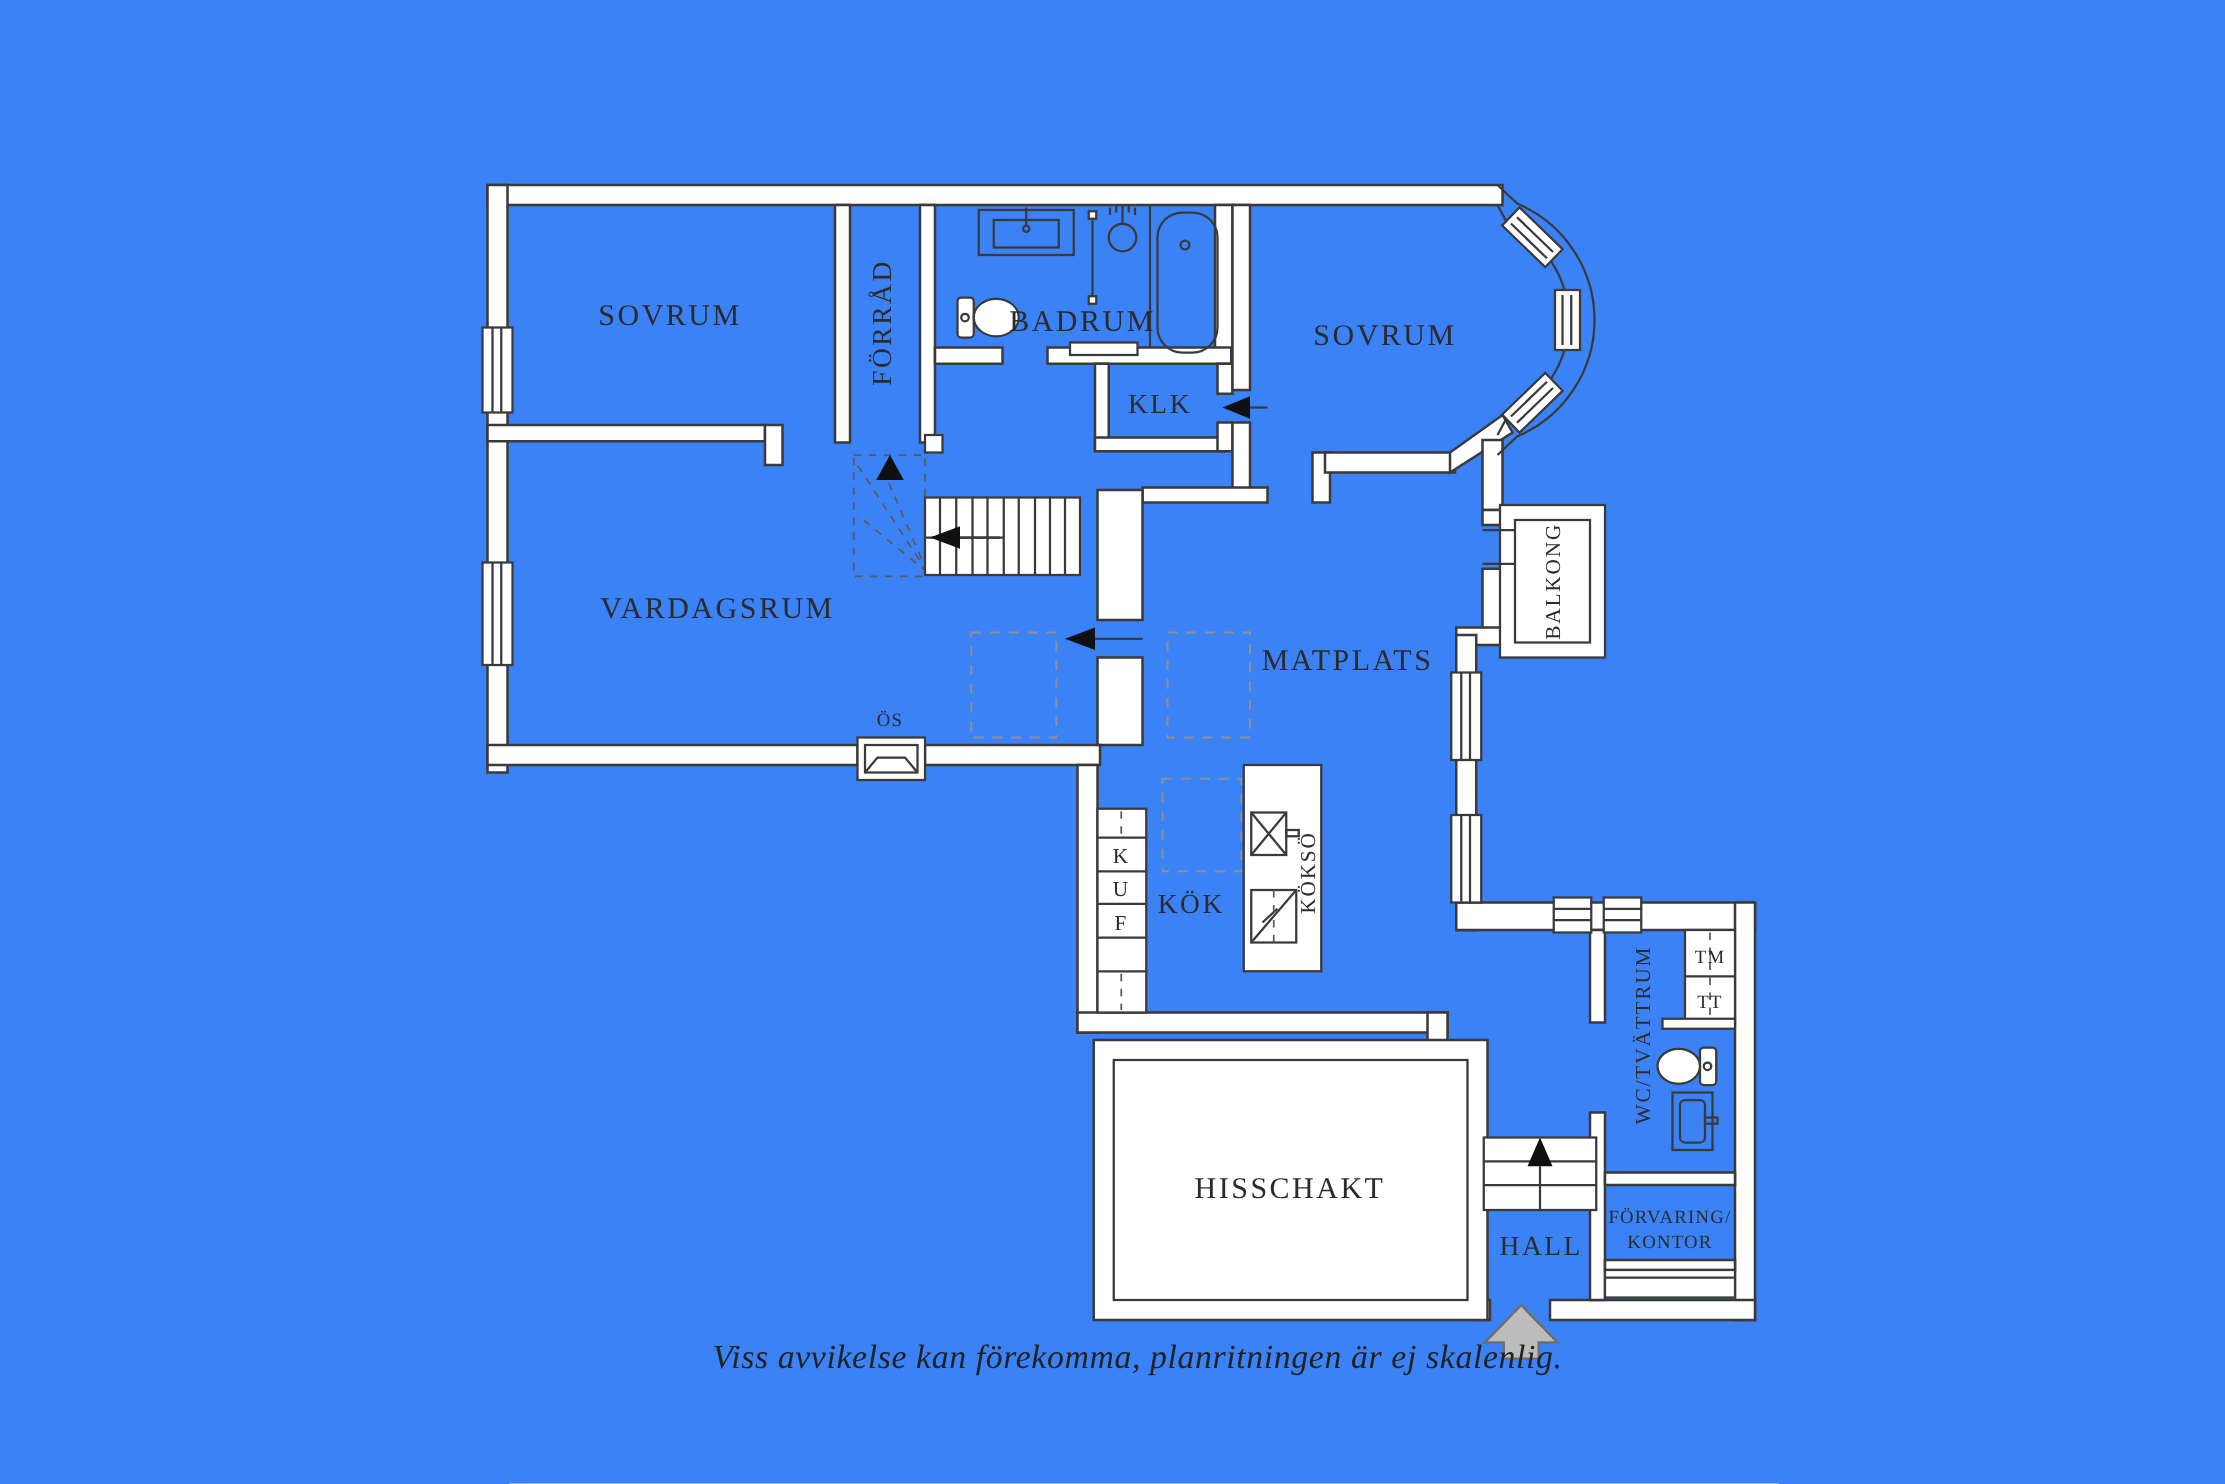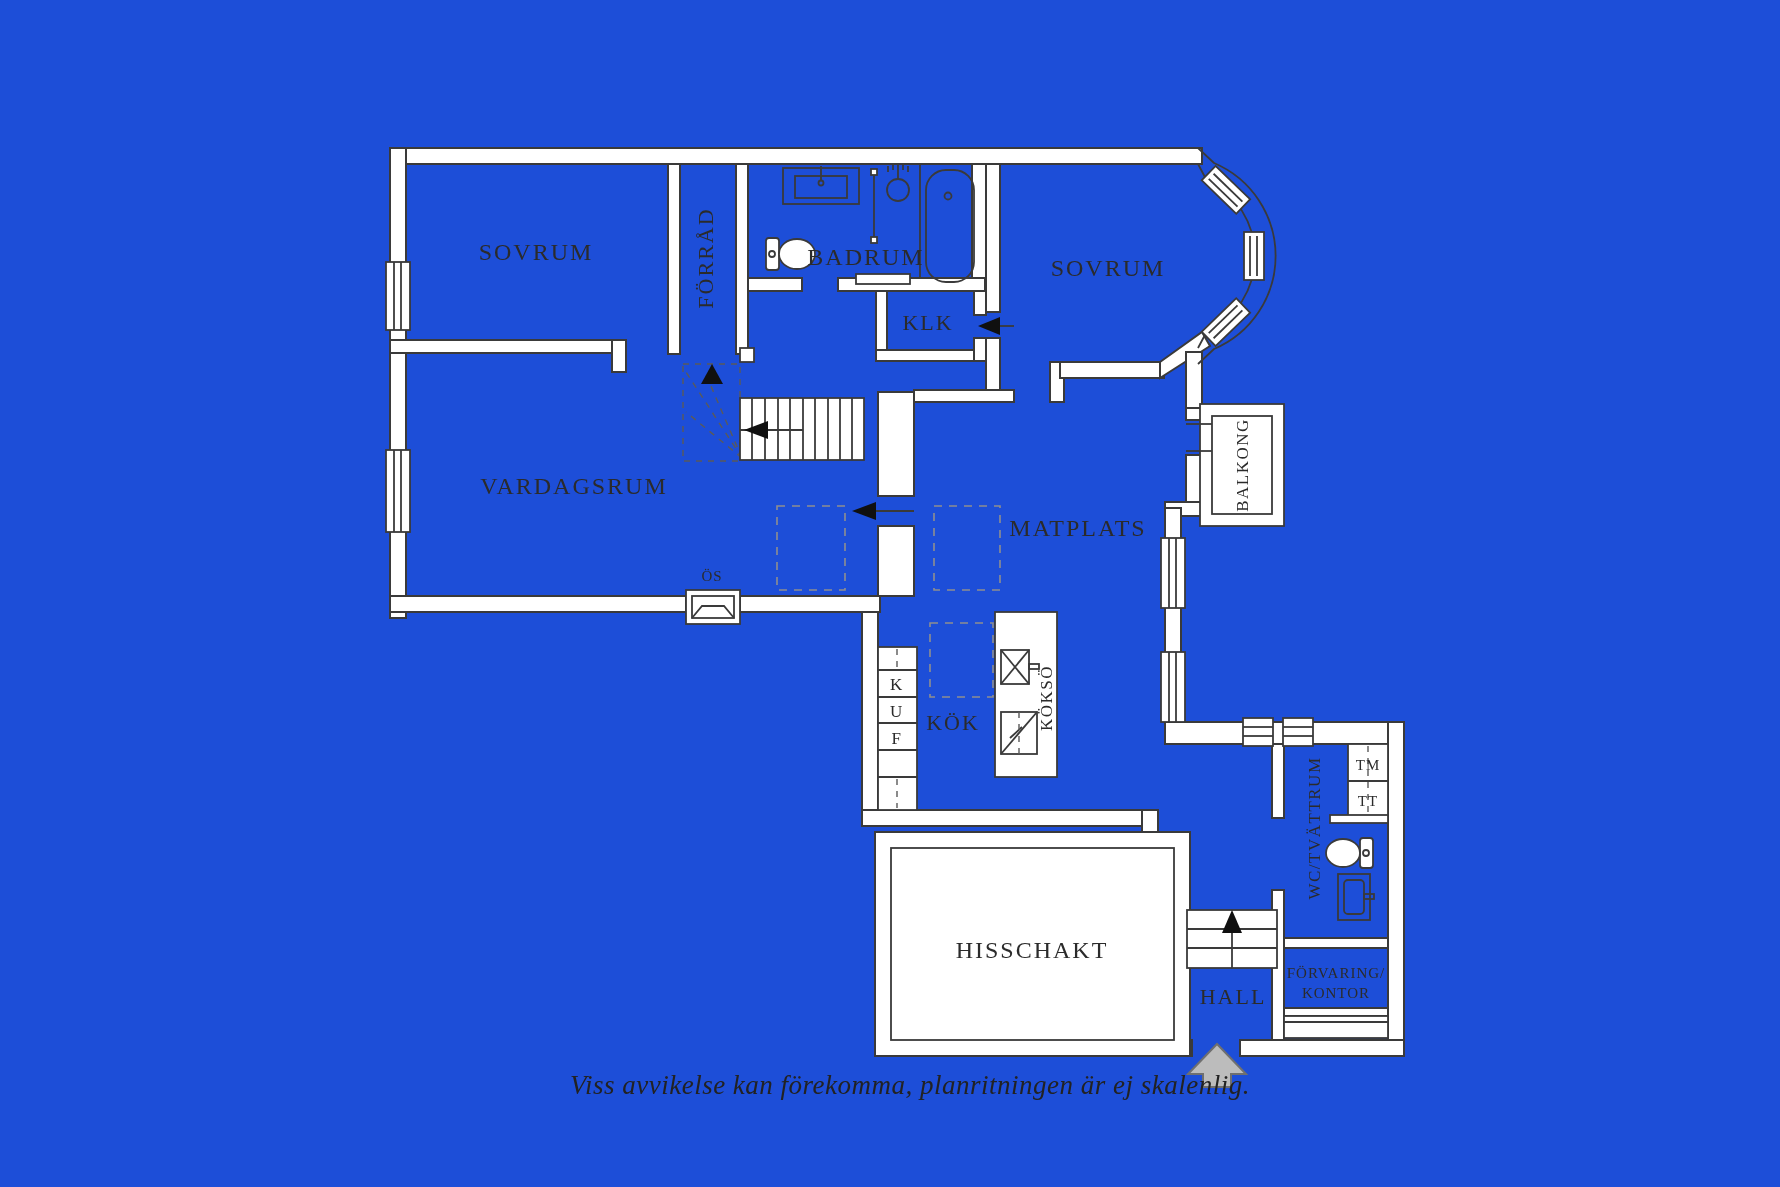--- a/index.html
+++ b/index.html
@@ -1,16 +1,16 @@
 <!DOCTYPE html>
 <html><head>
 <meta charset="utf-8">
 <style>
   html,body{margin:0;padding:0;background:#ffffff;}
-  .stage{position:relative;width:1780px;height:1187px;background:#1d4ed8;overflow:hidden;
+  .stage{position:relative;width:1780px;height:1187px;background:#3b82f6;overflow:hidden;
          font-family:"Liberation Serif","DejaVu Serif",serif;}
   svg{position:absolute;left:0;top:0;}
   .wall{fill:#ffffff;stroke:#3a3a3a;stroke-width:2;}
   .thin{fill:none;stroke:#3a3a3a;stroke-width:1.8;}
   .thinf{fill:#ffffff;stroke:#3a3a3a;stroke-width:1.8;}
   .dash{fill:none;stroke:#8f8f8f;stroke-width:1.6;stroke-dasharray:8 7;}
   .dashdk{fill:none;stroke:#5a5a5a;stroke-width:1.4;stroke-dasharray:6 6;}
   .blk{fill:#101010;stroke:none;}
   .lbl{fill:#2b2b2b;letter-spacing:2px;}
   .lbl-big{font-size:24px;}

